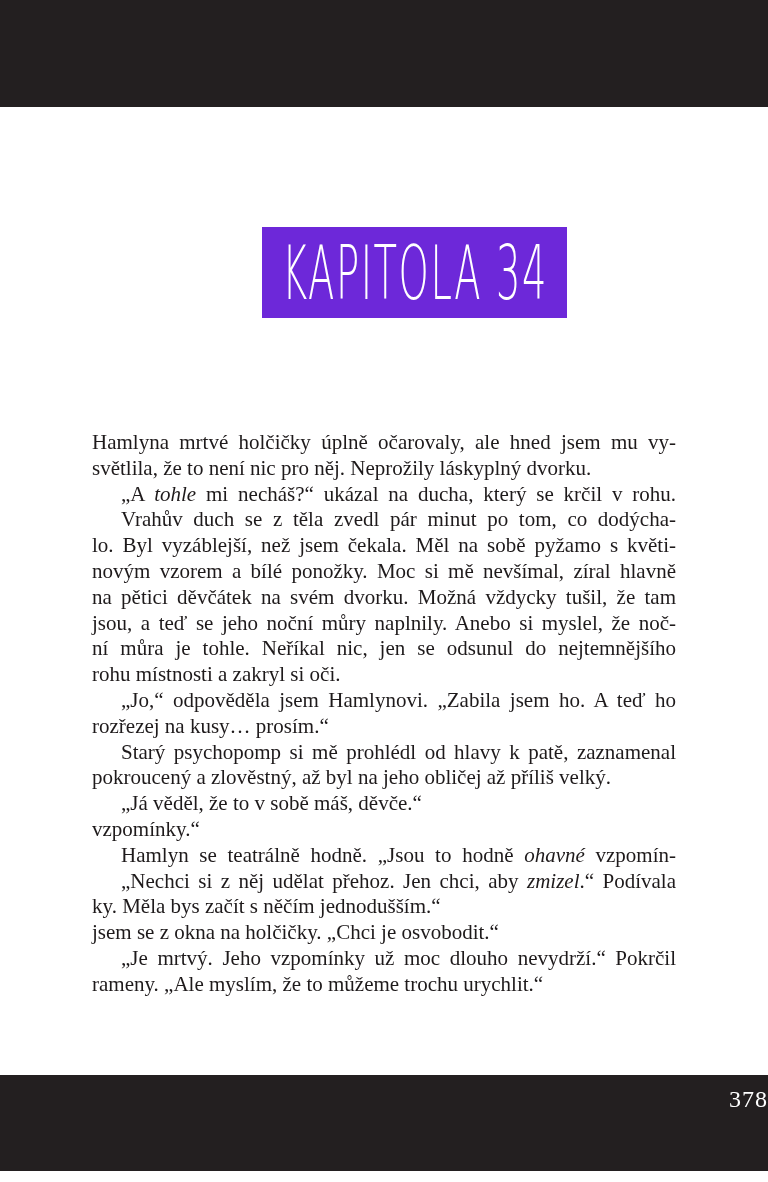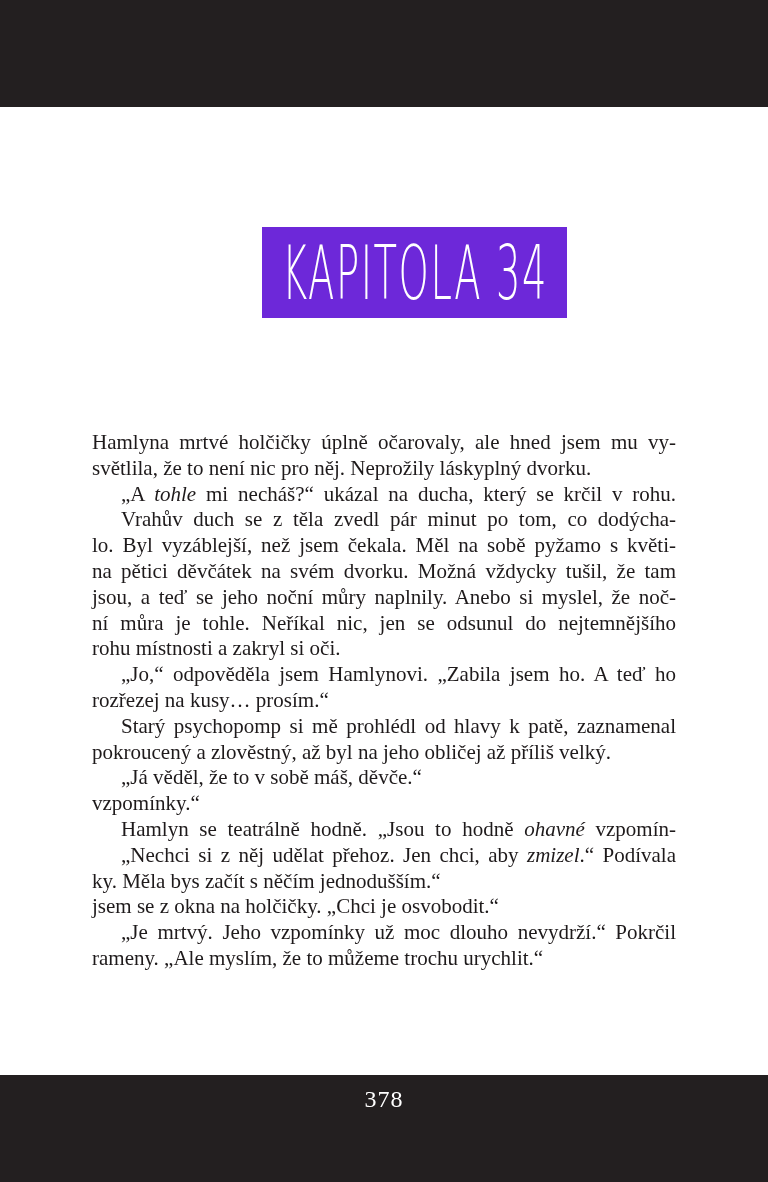--- a/index.html
+++ b/index.html
@@ -8,21 +8,21 @@
     background: #ffffff;
     position: relative;
     overflow: hidden;
     font-family: "Liberation Serif", serif;
   }
   .band {
     position: absolute; left: 0; width: 768px;
     background: #231f20;
   }
   .band-top { top: 0; height: 107px; }
-  .band-bottom { top: 1075px; height: 107px; text-align: center; }
+  .band-bottom { top: 1075px; height: 96px; text-align: right; }
   .page-number {
     display: inline-block;
     margin-top: 9px;
     color: #ffffff;
     font-size: 24px;
     line-height: 30px;
     letter-spacing: 1px;
     font-family: "Liberation Serif", serif;
   }
   .chapter-box {
@@ -67,20 +67,21 @@
 <div class="chapter-box">
   <span class="chapter-title">KAPITOLA 34</span>
 </div>
 
 <div class="body-text">
     <div class="line j"><span>Hamlyna mrtvé holčičky úplně očarovaly, ale hned jsem mu vy-</span></div>
     <div class="line"><span>světlila, že to není nic pro něj. Neprožily láskyplný dvorku.</span></div>
     <div class="line j ind"><span>„A </span><span class="i">tohle</span><span> mi necháš?“ ukázal na ducha, který se krčil v rohu.</span></div>
     <div class="line j ind"><span>Vrahův duch se z těla zvedl pár minut po tom, co dodýcha-</span></div>
     <div class="line j"><span>lo. Byl vyzáblejší, než jsem čekala. Měl na sobě pyžamo s květi-</span></div>
+    <div class="line j"><span>novým vzorem a bílé ponožky. Moc si mě nevšímal, zíral hlavně</span></div>
     <div class="line j"><span>na pětici děvčátek na svém dvorku. Možná vždycky tušil, že tam</span></div>
     <div class="line j"><span>jsou, a teď se jeho noční můry naplnily. Anebo si myslel, že noč-</span></div>
     <div class="line j"><span>ní můra je tohle. Neříkal nic, jen se odsunul do nejtemnějšího</span></div>
     <div class="line"><span>rohu místnosti a zakryl si oči.</span></div>
     <div class="line j ind"><span>„Jo,“ odpověděla jsem Hamlynovi. „Zabila jsem ho. A teď ho</span></div>
     <div class="line"><span>rozřezej na kusy… prosím.“</span></div>
     <div class="line j ind"><span>Starý psychopomp si mě prohlédl od hlavy k patě, zaznamenal</span></div>
     <div class="line"><span>pokroucený a zlověstný, až byl na jeho obličej až příliš velký.</span></div>
     <div class="line ind"><span>„Já věděl, že to v sobě máš, děvče.“</span></div>
     <div class="line"><span>vzpomínky.“</span></div>

